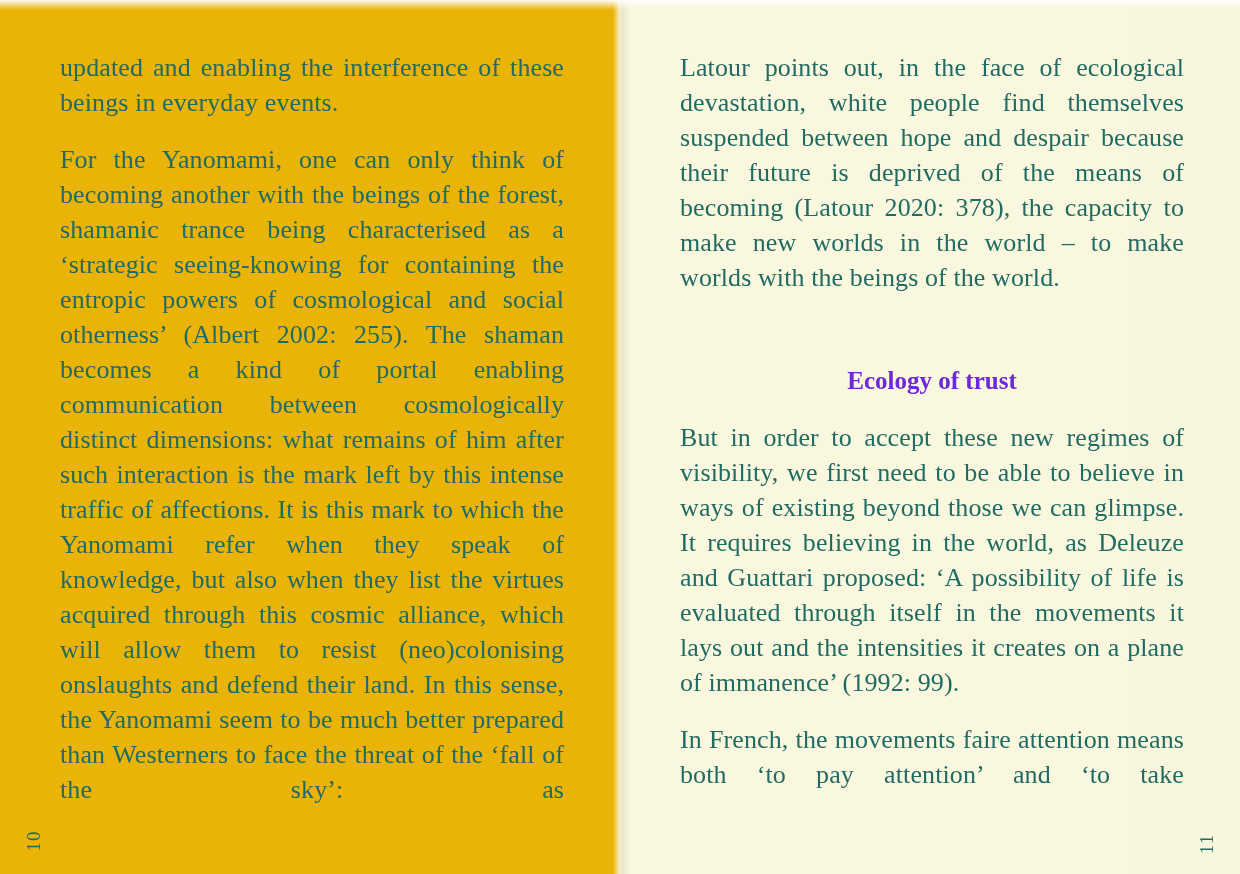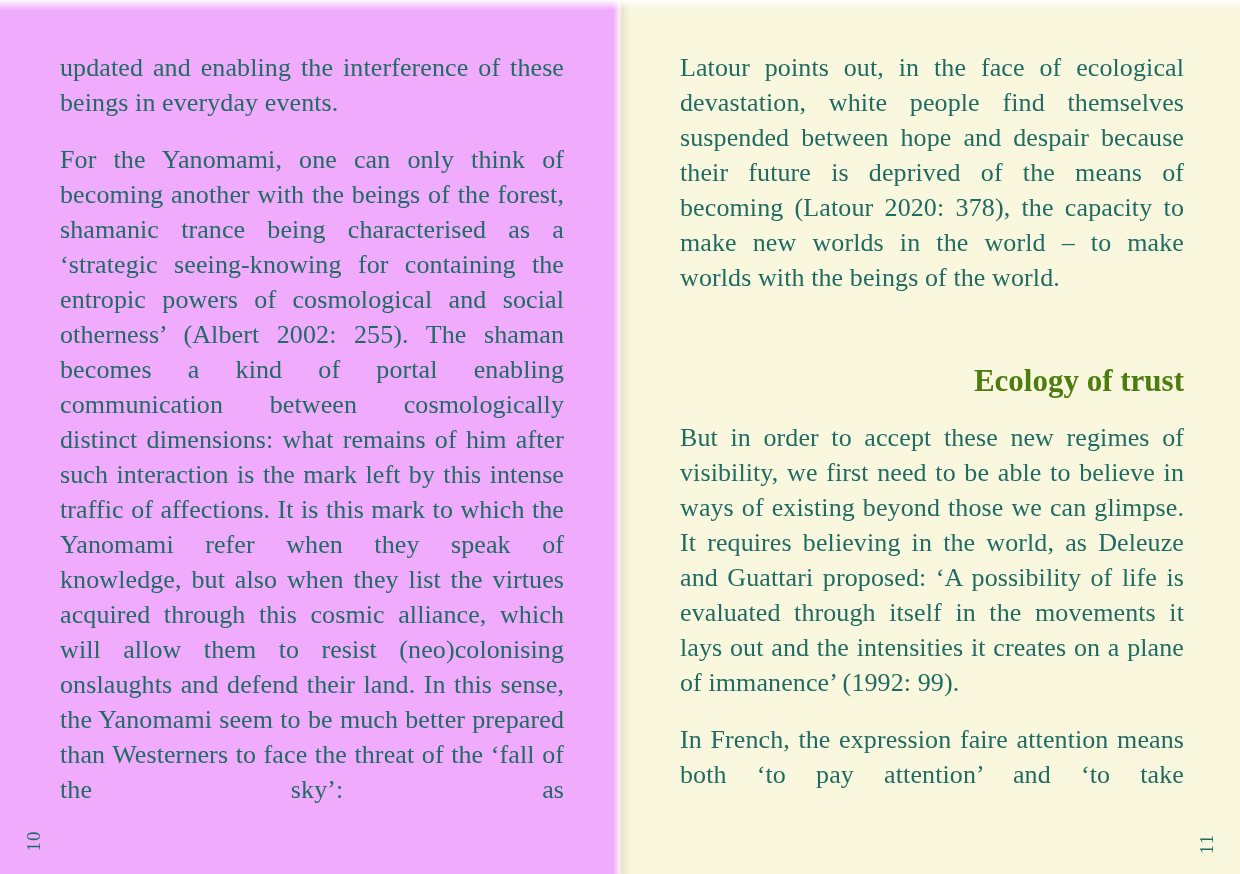--- a/index.html
+++ b/index.html
@@ -21,21 +21,21 @@
     color: #206b63;
   }
   .page {
     position: absolute;
     top: 0;
     height: 100%;
   }
   .page-left {
     left: 0;
     width: 621px;
-    background: #f0abfc;
+    background: #eab308;
   }
   .page-right {
     left: 621px;
     width: 508px;
     background: #f9f7de;
   }
   .gutter {
     position: absolute;
     left: 613px;
     top: 0;
@@ -73,25 +73,25 @@
     font-size: 26px;
     line-height: 35px;
     text-align: justify;
     letter-spacing: 0.1px;
     color: #206b63;
   }
   .text-col > :first-child { margin-top: 0; }
   .cont { text-align-last: justify; }
   .heading {
     margin: 68px 0 22px 0;
-    font-size: 31px;
+    font-size: 25px;
     line-height: 35px;
     font-weight: 700;
-    text-align: right;
-    color: #4d7c0f;
+    text-align: center;
+    color: #6d28d9;
   }
   .italic { }
   .folio {
     position: absolute;
     width: 44px;
     text-align: center;
     font-size: 19px;
     letter-spacing: 1px;
     color: #206b63;
     transform: rotate(-90deg);
@@ -110,21 +110,21 @@
       <p class="para cont">For the Yanomami, one can only think of becoming another with the beings of the forest, shamanic trance being characterised as a ‘strategic seeing-knowing for containing the entropic powers of cosmological and social otherness’ (Albert 2002: 255). The shaman becomes a kind of portal enabling communication between cosmologically distinct dimensions: what remains of him after such interaction is the mark left by this intense traffic of affections. It is this mark to which the Yanomami refer when they speak of knowledge, but also when they list the virtues acquired through this cosmic alliance, which will allow them to resist (neo)colonising onslaughts and defend their land. In this sense, the Yanomami seem to be much better prepared than Westerners to face the threat of the ‘fall of the sky’: as</p>
     </div>
     <div class="folio folio-left">10</div>
   </div>
 
   <div class="page page-right">
     <div class="text-col">
       <p class="para">Latour points out, in the face of ecological devastation, white people find themselves suspended between hope and despair because their future is deprived of the means of becoming (Latour 2020: 378), the capacity to make new worlds in the world – to make worlds with the beings of the world.</p>
       <h2 class="heading">Ecology of trust</h2>
       <p class="para">But in order to accept these new regimes of visibility, we first need to be able to believe in ways of existing beyond those we can glimpse. It requires believing in the world, as Deleuze and Guattari proposed: ‘A possibility of life is evaluated through itself in the movements it lays out and the intensities it creates on a plane of immanence’ (1992: 99).</p>
-      <p class="para cont"><span>In French, the expression </span><span class="italic">faire attention</span><span> means both ‘to pay attention’ and ‘to take</span></p>
+      <p class="para cont"><span>In French, the movements </span><span class="italic">faire attention</span><span> means both ‘to pay attention’ and ‘to take</span></p>
     </div>
     <div class="folio folio-right">11</div>
   </div>
 
   <div class="gutter"></div>
   <div class="top-edge"></div>
 
 </div>
 
 </body></html>

